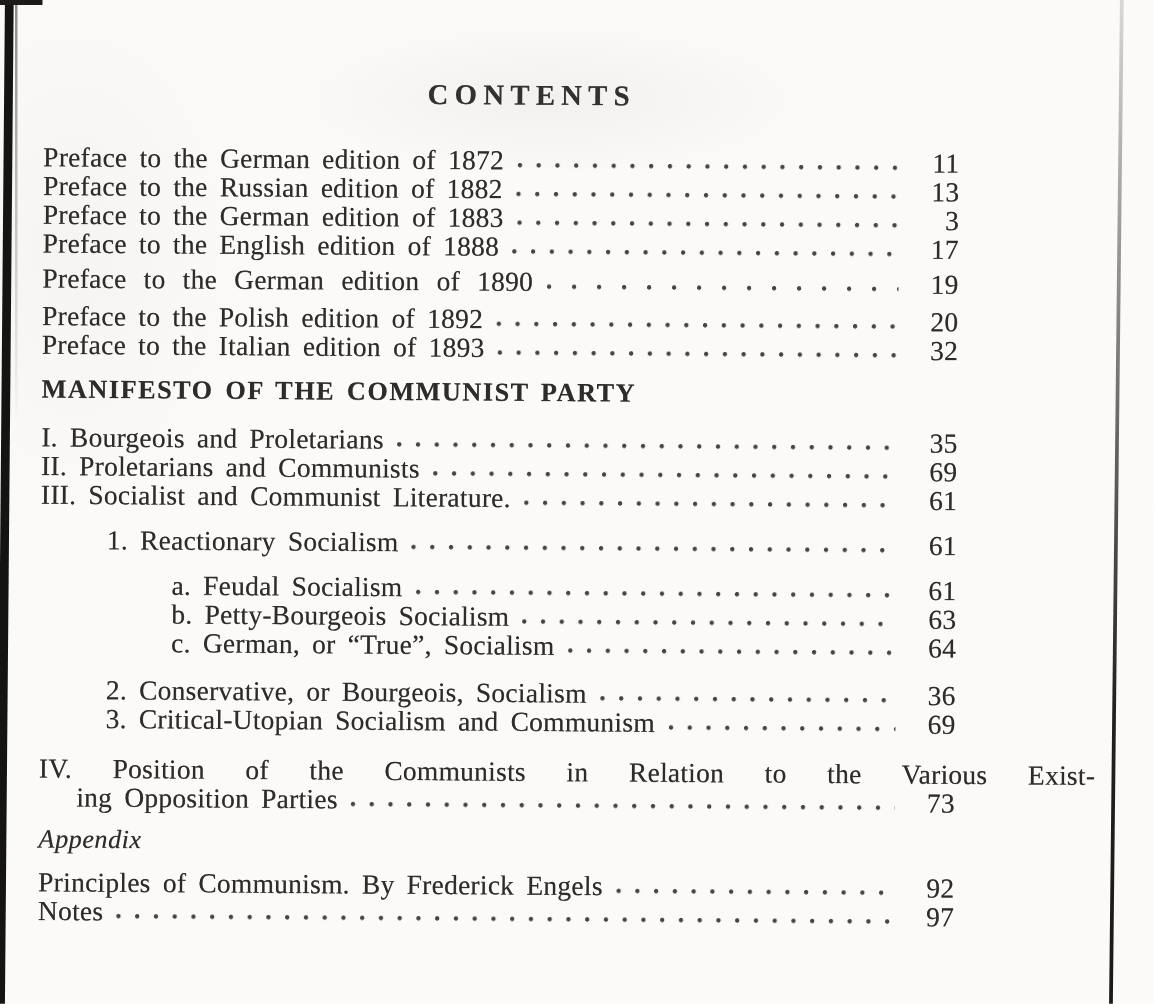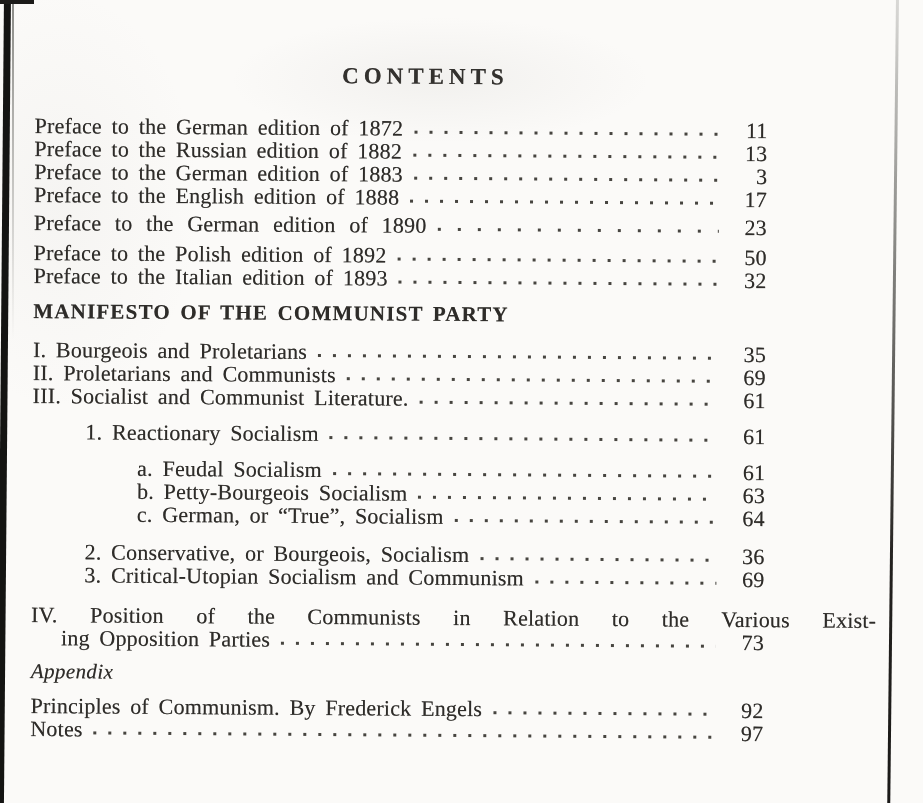--- a/index.html
+++ b/index.html
@@ -91,26 +91,26 @@
           <span class="pg">3</span>
         </div>
         <div class="row">
           <span class="txt">Preface to the English edition of 1888</span>
           <span class="leader"></span>
           <span class="pg">17</span>
         </div>
         <div class="row wide" style="margin-top: 5px;">
           <span class="txt">Preface to the German edition of 1890</span>
           <span class="leader"></span>
-          <span class="pg">23</span>
+          <span class="pg">19</span>
         </div>
         <div class="row" style="margin-top: 7px;">
           <span class="txt">Preface to the Polish edition of 1892</span>
           <span class="leader"></span>
-          <span class="pg">50</span>
+          <span class="pg">20</span>
         </div>
         <div class="row">
           <span class="txt">Preface to the Italian edition of 1893</span>
           <span class="leader"></span>
           <span class="pg">32</span>
         </div>
         <div class="h-row" style="margin-top: 13px;">MANIFESTO OF THE COMMUNIST PARTY</div>
         <div class="row" style="margin-top: 15px;">
           <span class="txt">I. Bourgeois and Proletarians</span>
           <span class="leader"></span>

